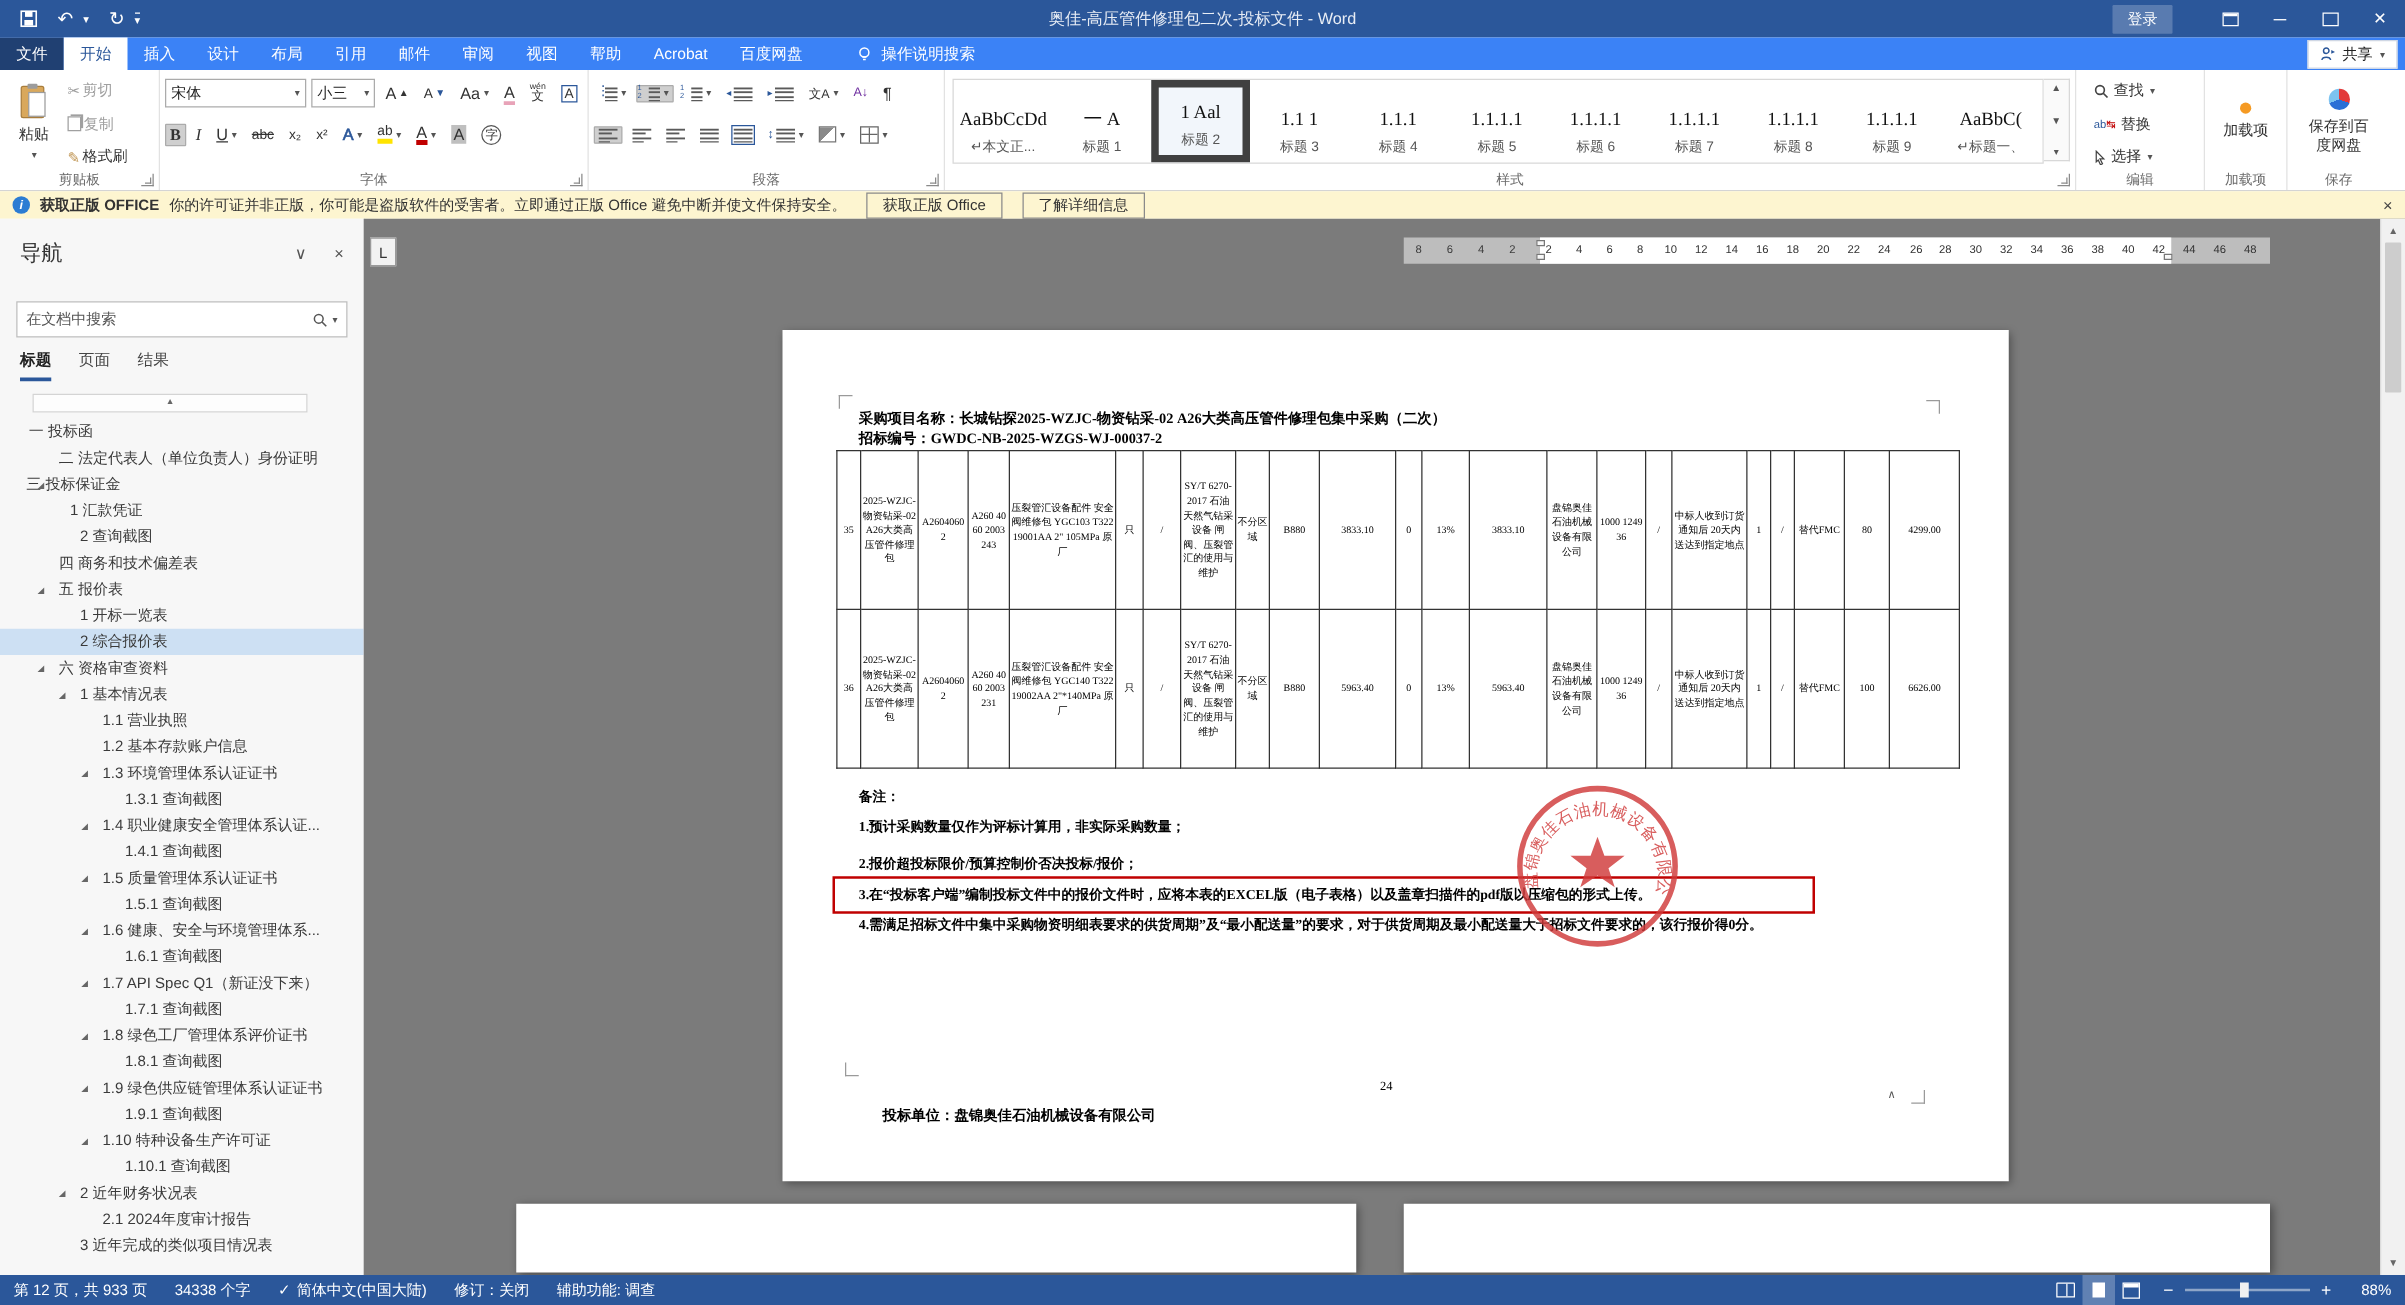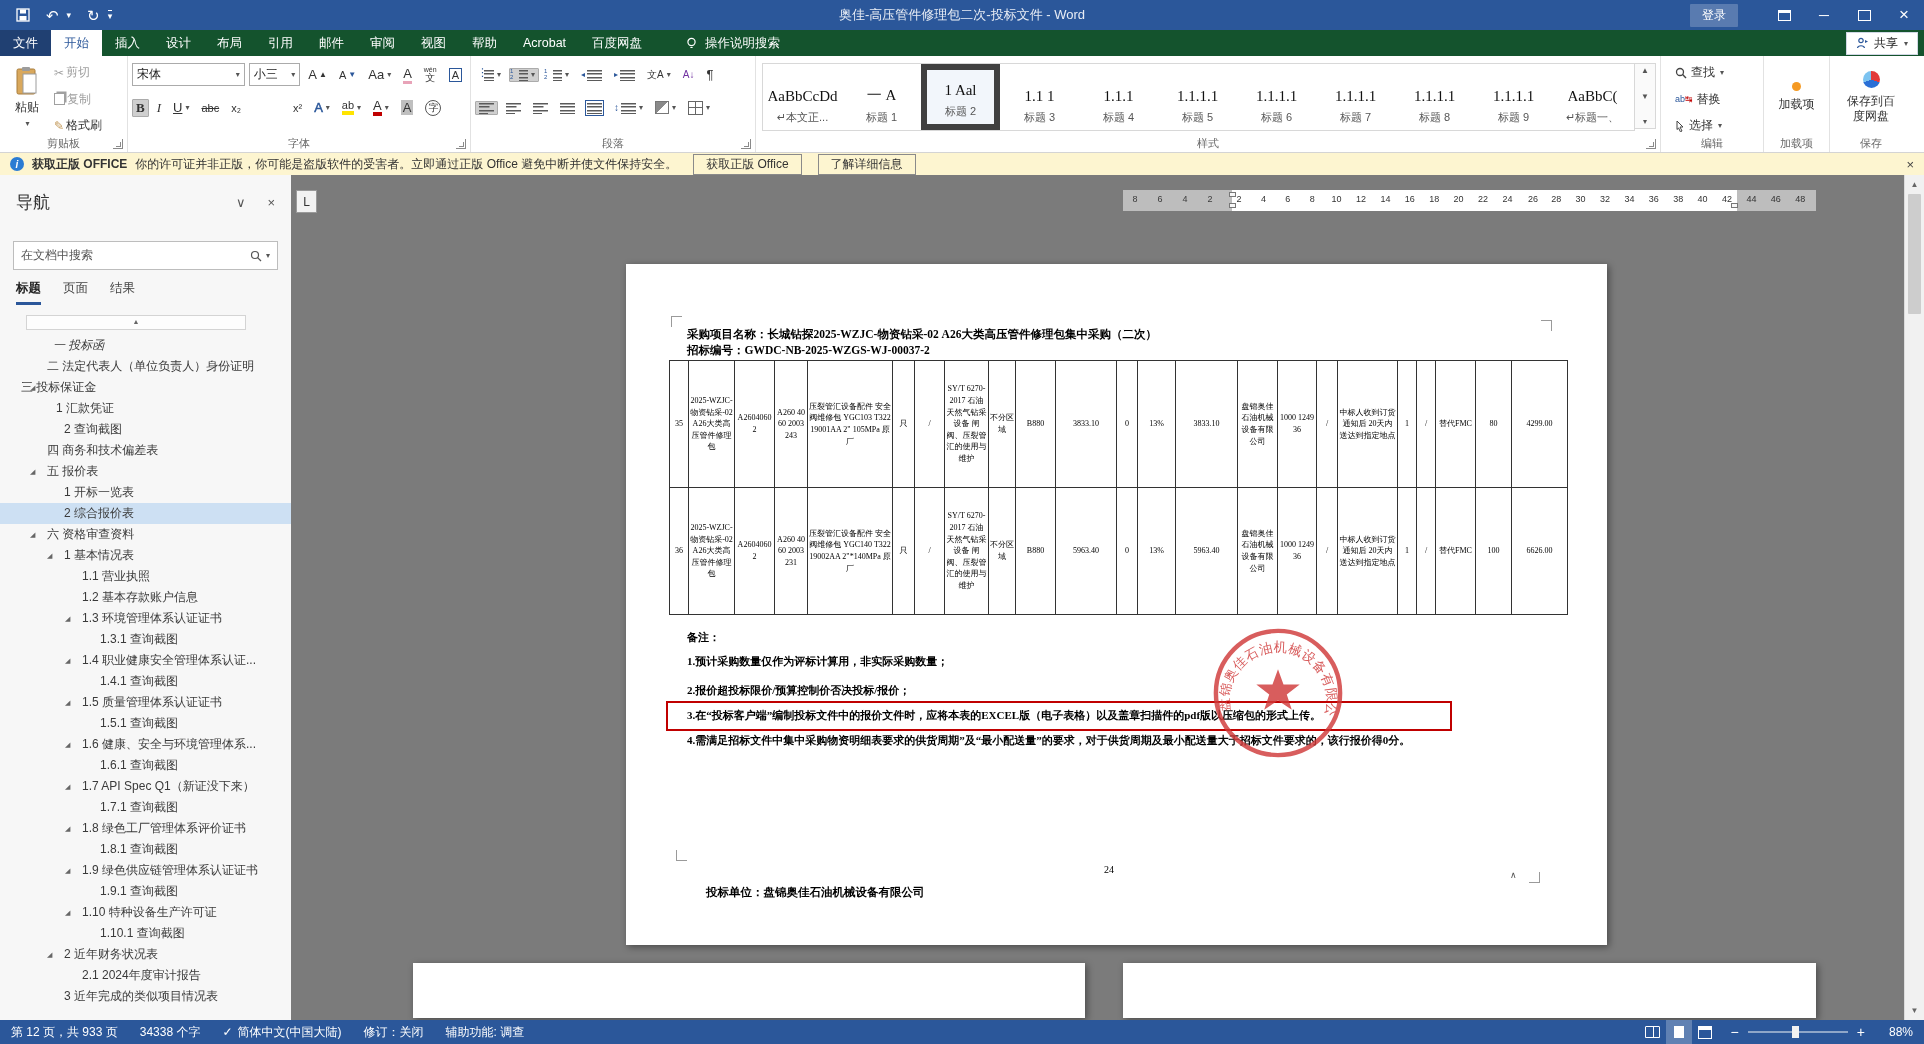--- a/index.html
+++ b/index.html
@@ -13,21 +13,21 @@
   .qat svg{display:block;}
   .qat .mini{font-size:9px;margin-left:-8px;}
   .titletext{position:absolute;left:0;right:0;text-align:center;font-size:13px;color:#e8edf5;pointer-events:none;}
   .winctl{margin-left:auto;display:flex;align-items:center;height:100%;}
   .signin{background:rgba(255,255,255,.22);padding:3px 12px;font-size:12px;border-radius:1px;margin-right:26px;cursor:pointer;}
   .wbtn{width:40px;height:100%;display:flex;align-items:center;justify-content:center;font-size:14px;cursor:pointer;}
   .boxicon{width:11px;height:9px;border:1px solid #fff;display:inline-block;}
   .boxicon.top::before{content:"";display:block;height:2px;background:#fff;}
 
   
-  .tabrow{position:absolute;top:30px;left:0;right:0;height:26px;background:#14532d;display:flex;align-items:stretch;font-size:12.5px;color:#fff;}
+  .tabrow{position:absolute;top:30px;left:0;right:0;height:26px;background:#3b82f6;display:flex;align-items:stretch;font-size:12.5px;color:#fff;}
   .rtab{padding:0 13px;display:flex;align-items:center;cursor:pointer;}
   .rtab.file{background:#204072;}
   .rtab.active{background:#fff;color:#2b579a;}
   .tellme{display:flex;align-items:center;gap:7px;margin-left:30px;color:#fff;cursor:pointer;}
   .sharebtn{margin-left:auto;margin-right:6px;align-self:center;background:#fff;border:1px solid #d0d7e4;color:#222;
     font-size:12px;padding:2px 9px;display:flex;align-items:center;gap:5px;cursor:pointer;}
 
   
   .ribbon{position:absolute;top:56px;left:0;right:0;height:96px;background:#fff;border-bottom:1px solid #d4d4d4;display:flex;}
   .rgroup{position:relative;border-right:1px solid #e2e2e2;box-sizing:border-box;padding:5px 4px 17px 4px;flex:none;}
@@ -270,21 +270,21 @@
         <span class="rbtn on" style="font-weight:bold;font-family:'Liberation Serif',serif;">B</span>
         <span class="rbtn" style="font-style:italic;font-family:'Liberation Serif',serif;">I</span>
         <span class="rbtn">
             <span class="u-line">U</span>
             <span class="dd">▾</span>
           </span>
         <span class="rbtn">
             <span class="strike" style="font-size:11px;">abc</span>
           </span>
         <span class="rbtn" style="font-size:11px;">x₂</span>
-        <span class="rbtn" style="font-size:11px;margin-left:40px;">x²</span>
+        <span class="rbtn" style="font-size:11px;">x²</span>
         <span class="rbtn">
             <span class="fx-a">A</span>
             <span class="dd">▾</span>
           </span>
         <span class="rbtn">
             <span class="hl-ab" style="font-size:11px;">ab</span>
             <span class="dd">▾</span>
           </span>
         <span class="rbtn">
             <span class="fc-a">A</span>
@@ -493,21 +493,21 @@
       </span>
     </div>
     <div class="nav-tabs">
         <span class="ntab active">标题</span>
         <span class="ntab">页面</span>
         <span class="ntab">结果</span>
       </div>
     <div class="nav-top">▲</div>
     <div class="nav-list">
         <div class="nav-item">
-          <span style="padding-left: 53px; font-style: italic;">一 投标函</span>
+          <span style="padding-left: 23px;">一 投标函</span>
         </div>
         <div class="nav-item">
           <span style="padding-left: 47px;">二 法定代表人（单位负责人）身份证明</span>
         </div>
         <div class="nav-item">
           <span class="arr" style="left: 30px;">◢</span>
           <span style="padding-left: 21px;">三 投标保证金</span>
         </div>
         <div class="nav-item">
           <span style="padding-left: 56px;">1 汇款凭证</span>

